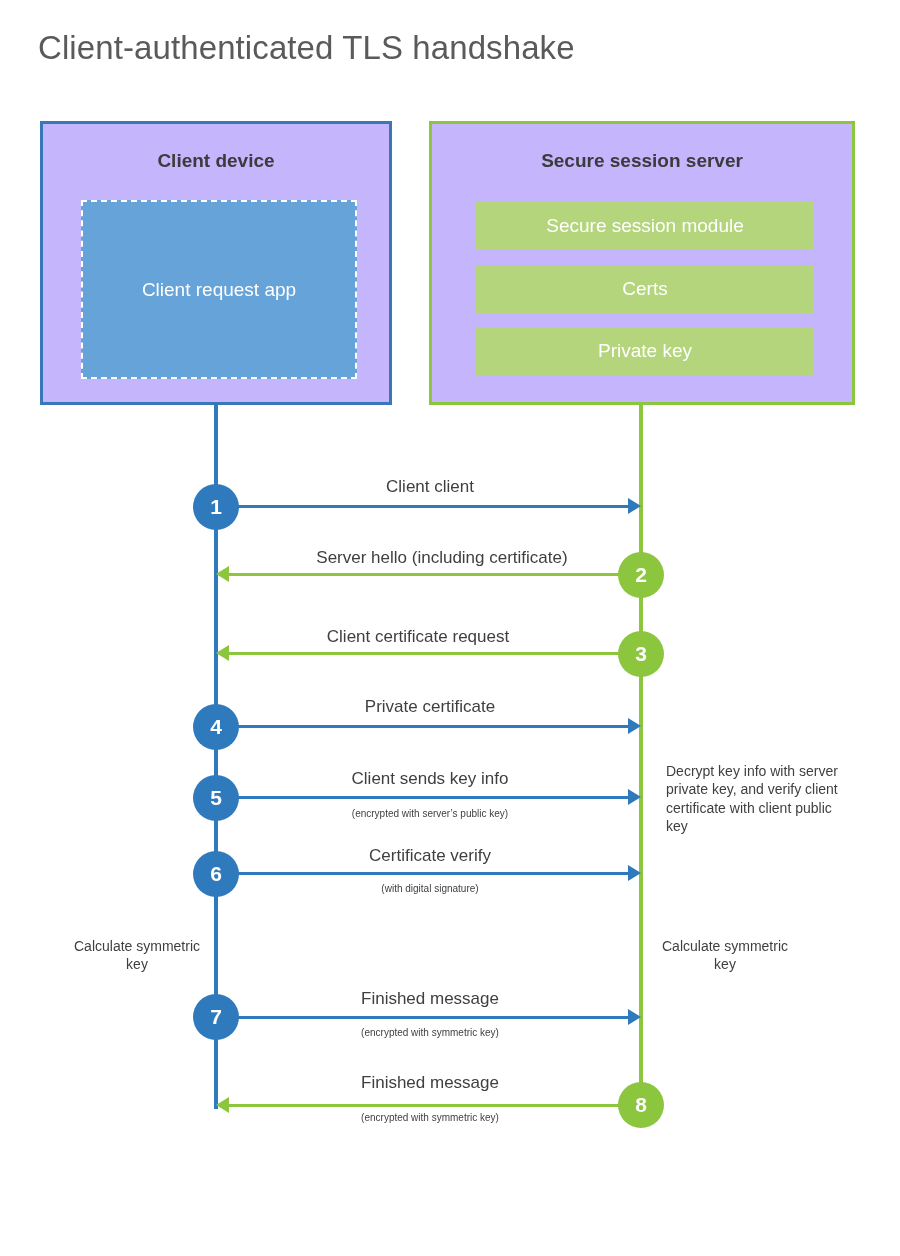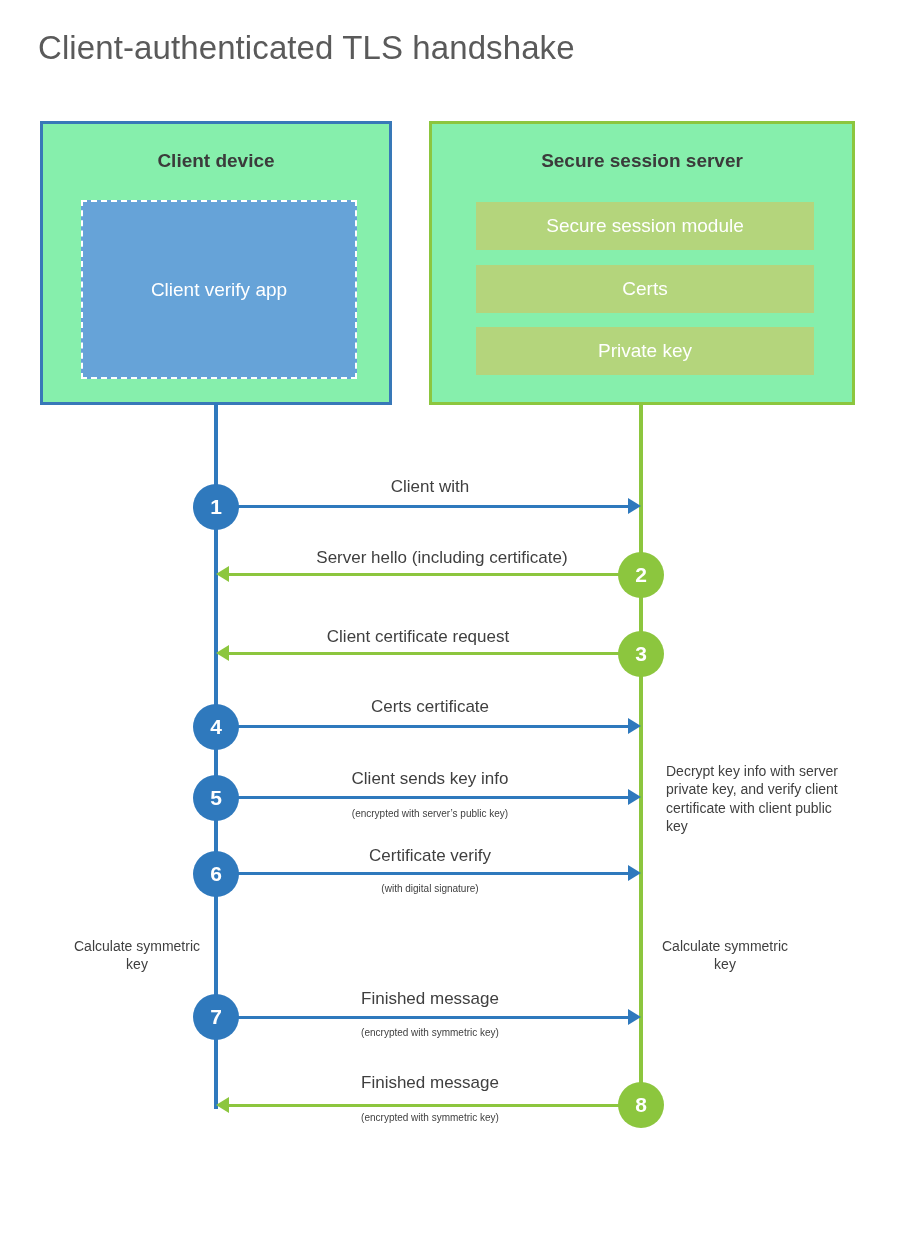--- a/index.html
+++ b/index.html
@@ -11,21 +11,21 @@
   #stage{position:absolute;left:0;top:0;width:900px;height:1256px;}
 
   
   .title{
     position:absolute;left:38px;top:29px;
     font-size:33px;font-weight:400;color:#5a5a5a;letter-spacing:.1px;
     white-space:nowrap;
   }
 
   
-  .box{position:absolute;background:#86efac;box-sizing:border-box;padding-left:20px;}
+  .box{position:absolute;background:#c4b5fd;box-sizing:border-box;padding-left:20px;}
   .box.client{left:40px;top:121px;width:352px;height:284px;border:3px solid #3878b8;}
   .box.server{left:429px;top:121px;width:426px;height:284px;border:3px solid #8cc63e;}
   .box-title{
     position:absolute;left:0;right:0;top:26px;text-align:center;
     font-size:19px;font-weight:bold;color:#3b3b3b;
   }
 
   .app-block{
     position:absolute;left:38px;top:76px;width:276px;height:179px;
     background:#66a3d8;border:2px dashed #ffffff;box-sizing:border-box;
@@ -79,49 +79,49 @@
 </style>
 </head>
 <body>
 
 <div id="stage">
 
   <div class="title">Client-authenticated TLS handshake</div>
 
   <div class="box client">
     <div class="box-title">Client device</div>
-    <div class="app-block">Client verify app</div>
+    <div class="app-block">Client request app</div>
   </div>
 
   <div class="box server">
     <div class="box-title">Secure session server</div>
     <div class="srv-bar b0">Secure session module</div>
     <div class="srv-bar b1">Certs</div>
     <div class="srv-bar b2">Private key</div>
   </div>
 
   <div class="lifeline client"></div>
   <div class="lifeline server"></div>
 
-  <div class="msg-label" style="left:218px;top:477px;width:424px;">Client with</div>
+  <div class="msg-label" style="left:218px;top:477px;width:424px;">Client client</div>
   <div class="arrow-line" style="left:216px;top:505px;width:412px;background:#2f79bd;"></div>
   <div class="arrow-head r" style="left:628px;top:498px;"></div>
   <div class="step blue" style="left:193px;top:484px;">1</div>
 
   <div class="msg-label" style="left:218px;top:548px;width:400px;padding-left:24px;">Server hello (including certificate)</div>
   <div class="arrow-line" style="left:229px;top:573px;width:412px;background:#8cc63e;"></div>
   <div class="arrow-head l" style="left:216px;top:566px;"></div>
   <div class="step green" style="left:618px;top:552px;">2</div>
 
   <div class="msg-label" style="left:218px;top:627px;width:400px;">Client certificate request</div>
   <div class="arrow-line" style="left:229px;top:652px;width:412px;background:#8cc63e;"></div>
   <div class="arrow-head l" style="left:216px;top:645px;"></div>
   <div class="step green" style="left:618px;top:631px;">3</div>
 
-  <div class="msg-label" style="left:218px;top:697px;width:424px;">Certs certificate</div>
+  <div class="msg-label" style="left:218px;top:697px;width:424px;">Private certificate</div>
   <div class="arrow-line" style="left:216px;top:725px;width:412px;background:#2f79bd;"></div>
   <div class="arrow-head r" style="left:628px;top:718px;"></div>
   <div class="step blue" style="left:193px;top:704px;">4</div>
 
   <div class="msg-label" style="left:218px;top:769px;width:424px;">Client sends key info</div>
   <div class="arrow-line" style="left:216px;top:796px;width:412px;background:#2f79bd;"></div>
   <div class="arrow-head r" style="left:628px;top:789px;"></div>
   <div class="msg-sub" style="left:218px;top:808px;width:424px;">(encrypted with server’s public key)</div>
   <div class="step blue" style="left:193px;top:775px;">5</div>
 

